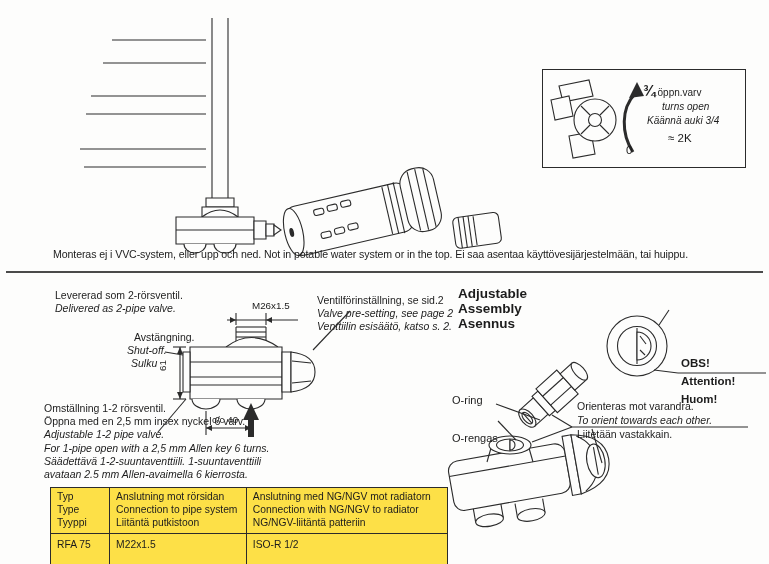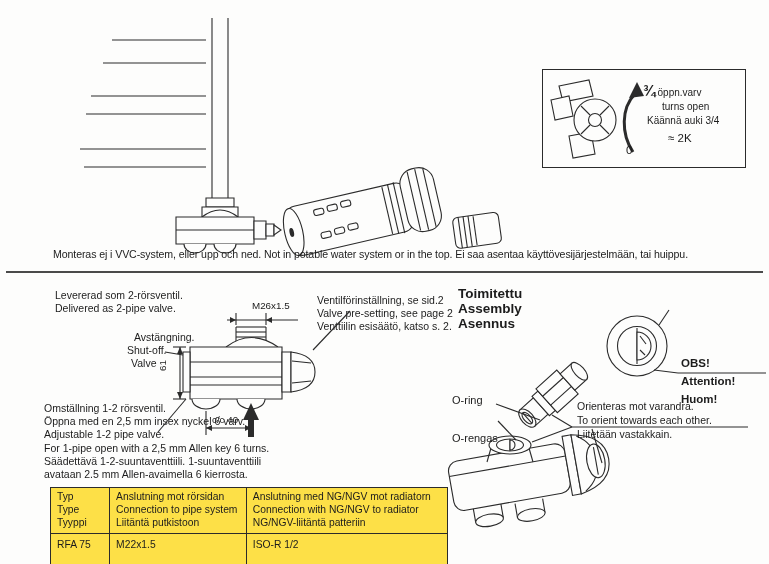--- a/index.html
+++ b/index.html
@@ -6,21 +6,21 @@
   .page{
     position:relative;
     width:769px;height:564px;
     background:#fdfdfc;
     font-family:"Liberation Sans","DejaVu Sans",sans-serif;
     color:#1c1c1c;
     overflow:hidden;
   }
   .abs{position:absolute;}
   .t{font-size:10.5px;line-height:13.2px;white-space:nowrap;}
-  .it{}
+  .it{font-style:italic;}
   .bold{font-weight:normal;}
   svg{position:absolute;overflow:visible;}
   svg *{vector-effect:non-scaling-stroke;}
   .ln{stroke:#2b2b2b;stroke-width:1.1;fill:none;}
   .lnf{stroke:#2b2b2b;stroke-width:1.1;fill:#fdfdfc;}
   .fill{fill:#2b2b2b;stroke:none;}
   .thick{stroke:#2b2b2b;stroke-width:3;fill:none;}
   .divider{position:absolute;left:6px;top:271px;width:757px;height:2px;background:#4a4a4a;}
   .caption{position:absolute;left:53px;top:248px;font-size:10.6px;letter-spacing:-0.1px;white-space:nowrap;}
   .turns-box{position:absolute;left:542px;top:69px;width:202px;height:97px;border:1.6px solid #2b2b2b;background:#fdfdfc;}
@@ -122,21 +122,21 @@
   <span class="caption">Monteras ej i VVC-system, eller upp och ned. Not in potable water system or in the top. Ei saa asentaa käyttövesijärjestelmään, tai huippu.</span>
   <div class="divider"></div>
 
   <div class="abs t" style="left:55px;top:289px;">
     <div>Levererad som 2-rörsventil.</div>
     <div class="it">Delivered as 2-pipe valve.</div>
   </div>
 
   <span class="abs t" style="left:134px;top:331px;">Avstängning.</span>
   <span class="abs t it" style="left:127px;top:344px;">Shut-off.</span>
-  <span class="abs t it" style="left:131px;top:357px;">Valve</span>
+  <span class="abs t it" style="left:131px;top:357px;">Sulku</span>
 
   <div class="abs t" style="left:44px;top:402px;">
     <div>Omställning 1-2 rörsventil.</div>
     <div>Öppna med en 2,5 mm insex nyckel 6 varv.</div>
     <div class="it">Adjustable 1-2 pipe valve.</div>
     <div class="it">For 1-pipe open with a 2,5 mm Allen key 6 turns.</div>
     <div class="it">Säädettävä 1-2-suuntaventtiili. 1-suuntaventtiili</div>
     <div class="it">avataan 2.5 mm Allen-avaimella 6 kierrosta.</div>
   </div>
 
@@ -208,21 +208,21 @@
     <line class="ln" x1="25" y1="57" x2="43" y2="60"></line>
     <line class="ln" x1="18" y1="137" x2="46" y2="104"></line>
     <line class="ln" x1="210" y1="16" x2="173" y2="55"></line>
   </svg>
 
   <span class="abs dim" style="left:252px;top:300px;">M26x1.5</span>
   <span class="abs dim rot90" style="left:152px;top:360px;width:20px;text-align:center;">61</span>
   <span class="abs dim" style="left:212px;top:414px;">c/c 40</span>
 
   <div class="abs heading" style="left:458px;top:286px;">
-    <div>Toimitettu</div>
+    <div>Adjustable</div>
     <div>Assembly</div>
     <div>Asennus</div>
   </div>
 
   <svg style="left:440px;top:300px;" width="330" height="245" viewBox="0 0 330 245">
 
     <g>
       <circle class="lnf" cx="197" cy="46" r="30"></circle>
       <circle class="lnf" cx="197" cy="46" r="19.5"></circle>
       <line class="ln" x1="197" y1="28" x2="197" y2="64"></line>

